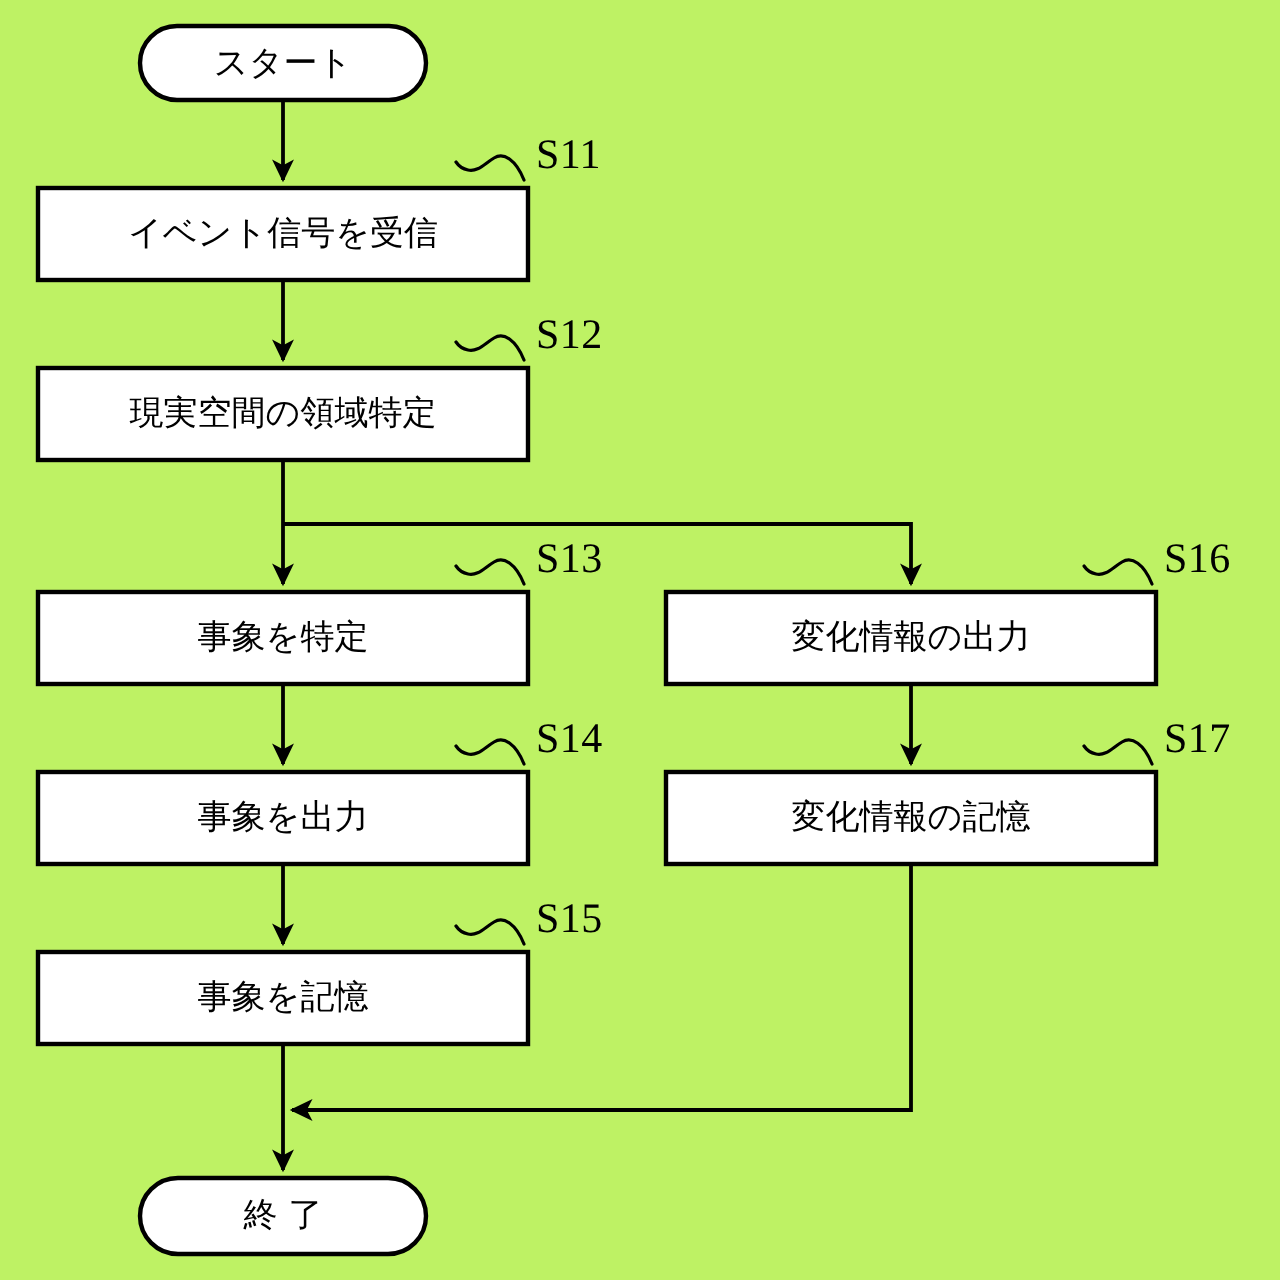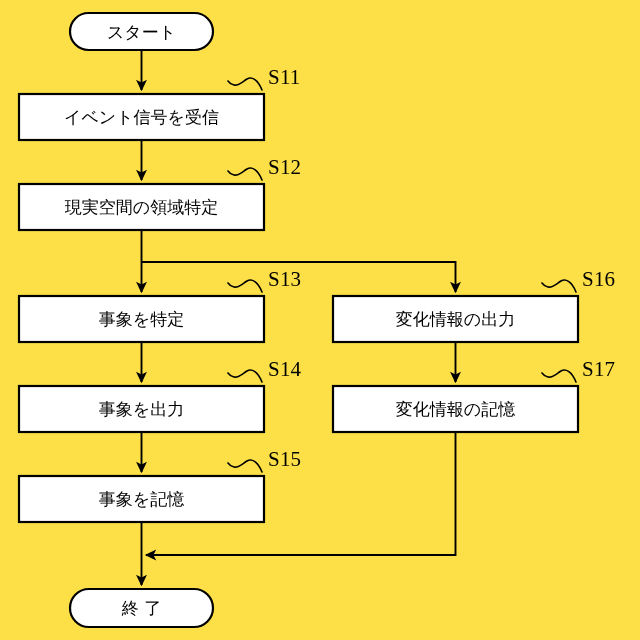--- a/index.html
+++ b/index.html
@@ -8,21 +8,21 @@
     padding: 0;
     background: #ffffff;
   }
   body {
     font-family: "Liberation Sans", "DejaVu Sans", sans-serif;
   }
   #canvas {
     position: relative;
     width: 640px;
     height: 640px;
-    background: #fde047;
+    background: #bef264;
     overflow: hidden;
   }
   svg#diagram {
     position: absolute;
     left: 0;
     top: 0;
     width: 640px;
     height: 640px;
   }
   .node-shape {

